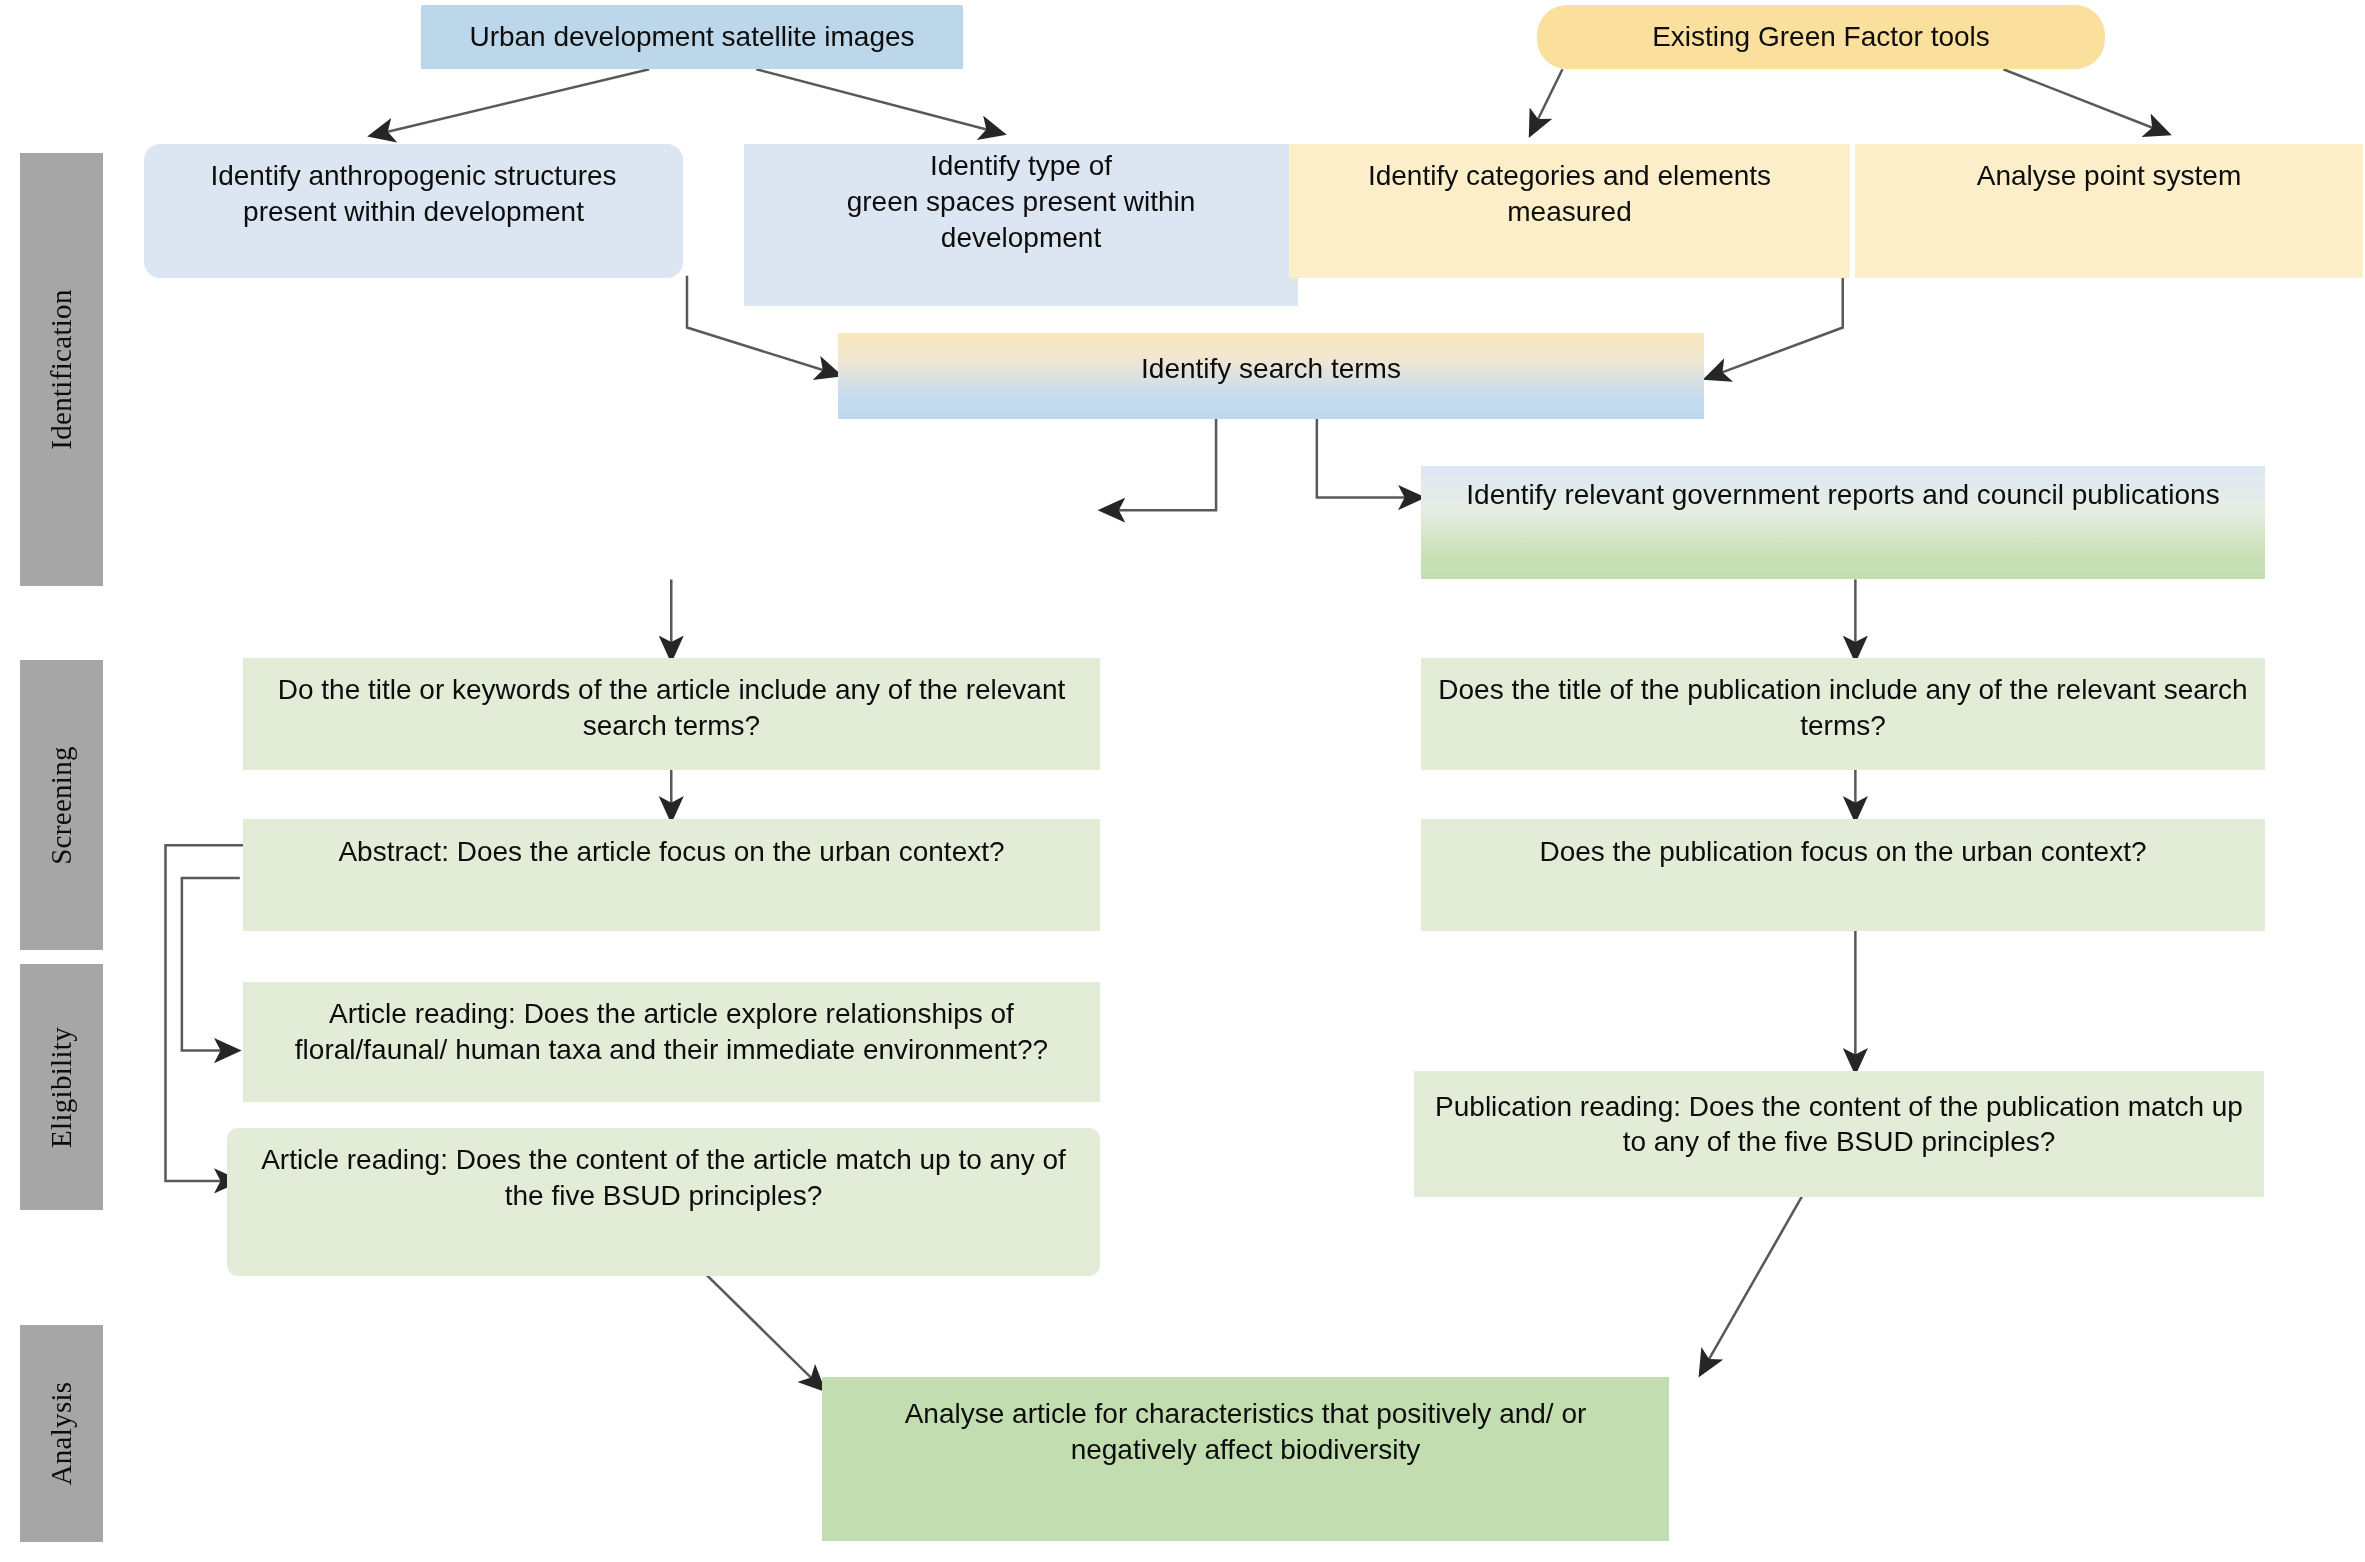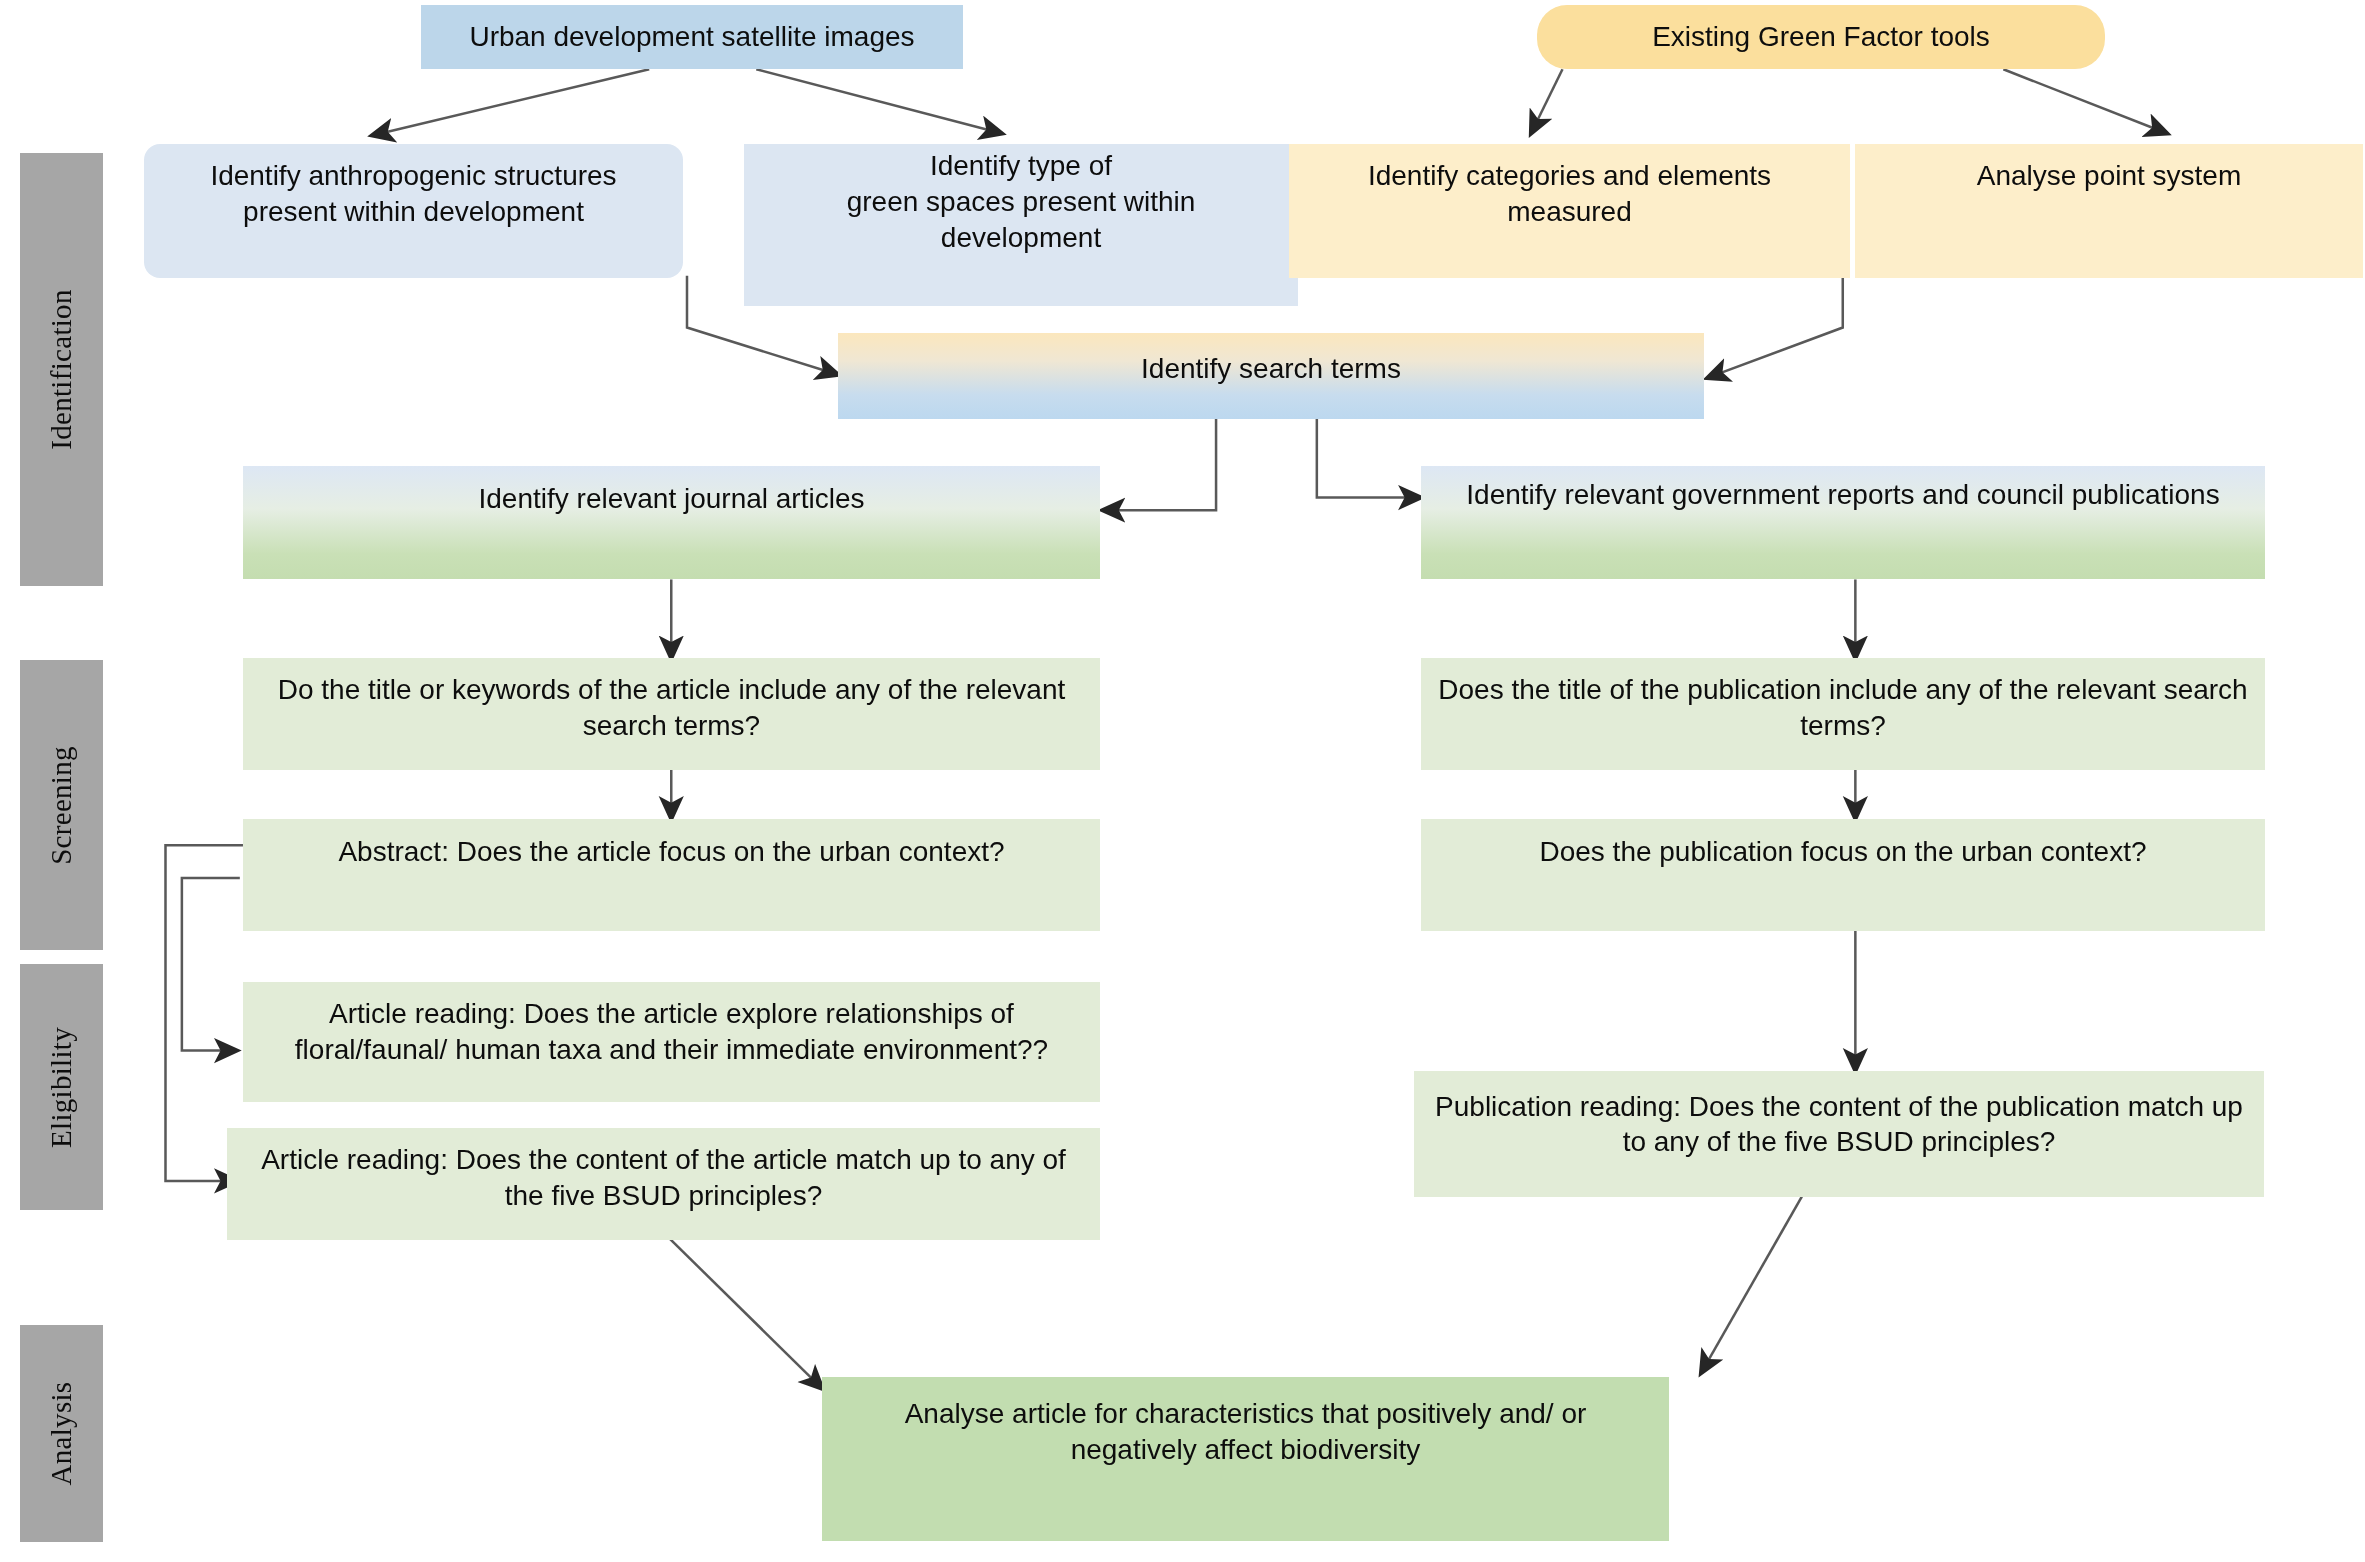--- a/index.html
+++ b/index.html
@@ -144,23 +144,20 @@
   </div>
 
   <div class="node lightyell" style="left:1855px; top:144px; width:508px; height:134px;">
     <span class="txt">Analyse point system</span>
   </div>
 
   <div class="node grad-yb" style="left:838px; top:333px; width:866px; height:86px; padding-top:17.6px;">
     <span class="txt">Identify search terms</span>
   </div>
 
-  <div class="node grad-bg" style="left:243px; top:466px; width:857px; height:113px; padding-top:15px;">
-    <span class="txt">Identify relevant journal articles</span>
-  </div>
 
   <div class="node grad-bg" style="left:1421px; top:466px; width:844px; height:113px; padding-top:11.3px;">
     <span class="txt">Identify relevant government reports and council publications</span>
   </div>
 
   <div class="node green" style="left:243px; top:658px; width:857px; height:112px; padding-top:14px;">
     <span class="txt">Do the title or keywords of the article include any of the relevant search terms?</span>
   </div>
 
   <div class="node green" style="left:1421px; top:658px; width:844px; height:112px; padding-top:14px;">
@@ -172,21 +169,21 @@
   </div>
 
   <div class="node green" style="left:1421px; top:819px; width:844px; height:112px; padding-top:15px;">
     <span class="txt">Does the publication focus on the urban context?</span>
   </div>
 
   <div class="node green" style="left:243px; top:982px; width:857px; height:120px; padding-top:14px;">
     <span class="txt">Article reading: Does the article explore relationships of floral/faunal/ human taxa and their immediate environment??</span>
   </div>
 
-  <div class="node green" style="left:227px; top:1128px; width:873px; height:112px; padding-top:14px;">
+  <div class="node green" style="left:227px; top:1128px; width:873px; height:148px; padding-top:14px;border-radius:11px;">
     <span class="txt">Article reading: Does the content of the article match up to any of the five BSUD principles?</span>
   </div>
 
   <div class="node green" style="left:1414px; top:1071px; width:850px; height:126px; padding-top:17.6px;">
     <span class="txt">Publication reading: Does the content of the publication match up to any of the five BSUD principles?</span>
   </div>
 
   <div class="node midgreen" style="left:822px; top:1377px; width:847px; height:164px; padding-top:19px;">
     <span class="txt">Analyse article for characteristics that positively and/ or negatively affect biodiversity</span>
   </div>

